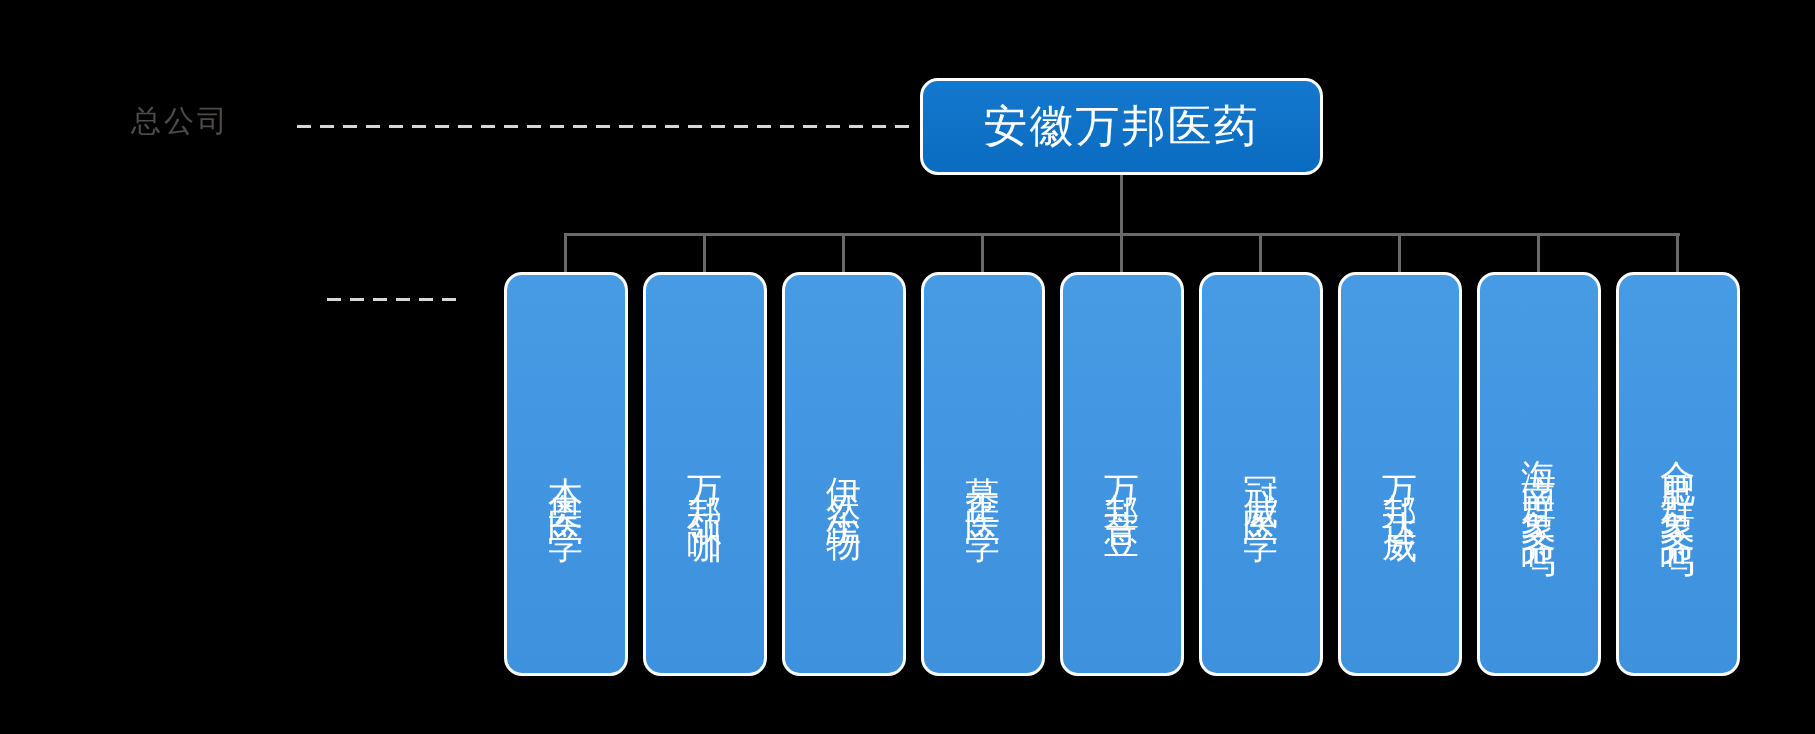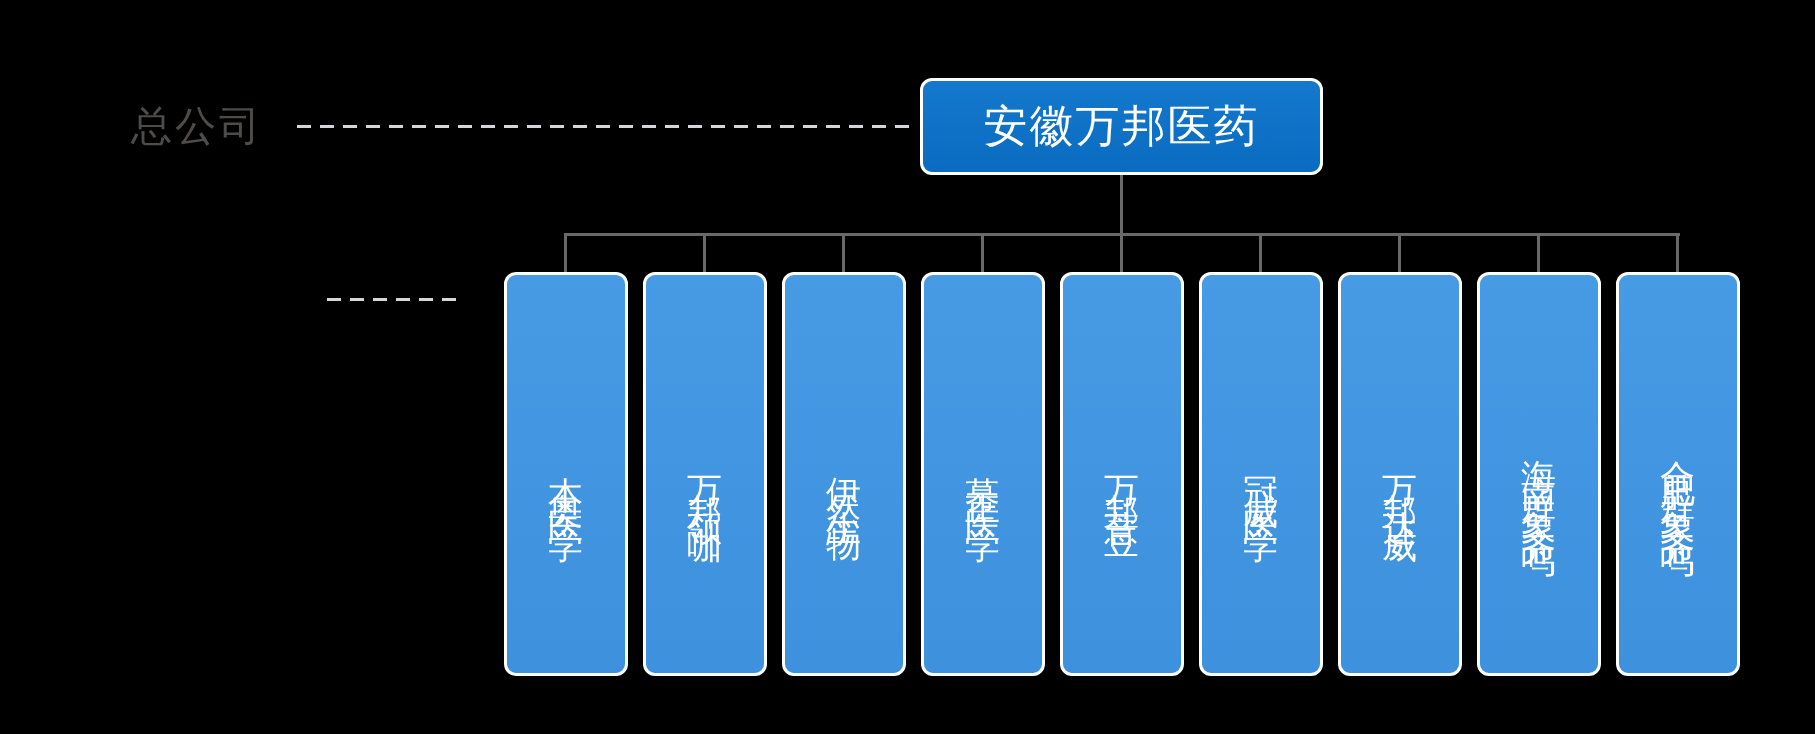--- a/index.html
+++ b/index.html
@@ -7,40 +7,40 @@
     position: relative;
     width: 1815px;
     height: 734px;
     background: #000000;
     overflow: hidden;
     font-family: "Liberation Sans", "DejaVu Sans", sans-serif;
   }
   .row-label {
     position: absolute;
     color: #4e4b49;
-    font-size: 41px;
+    font-size: 30px;
     line-height: 1;
     letter-spacing: 3px;
     white-space: nowrap;
   }
   .dash-line {
     position: absolute;
     height: 3px;
     background: repeating-linear-gradient(90deg, #d6d6d8 0px, #d6d6d8 14px, transparent 14px, transparent 23px);
   }
   .connector {
     position: absolute;
     background: #696969;
   }
   .node {
     position: absolute;
     box-sizing: border-box;
     background: linear-gradient(180deg, #1478ce 0%, #0a6cc0 100%);
     border: 3px solid #ffffff;
-    border-radius: 12px;
+    border-radius: 18px;
     display: flex;
     align-items: center;
     justify-content: center;
     color: #ffffff;
   }
   .root-node {
     left: 920px; top: 78px;
     width: 403px; height: 97px;
     font-size: 44px;
     font-weight: 500;

